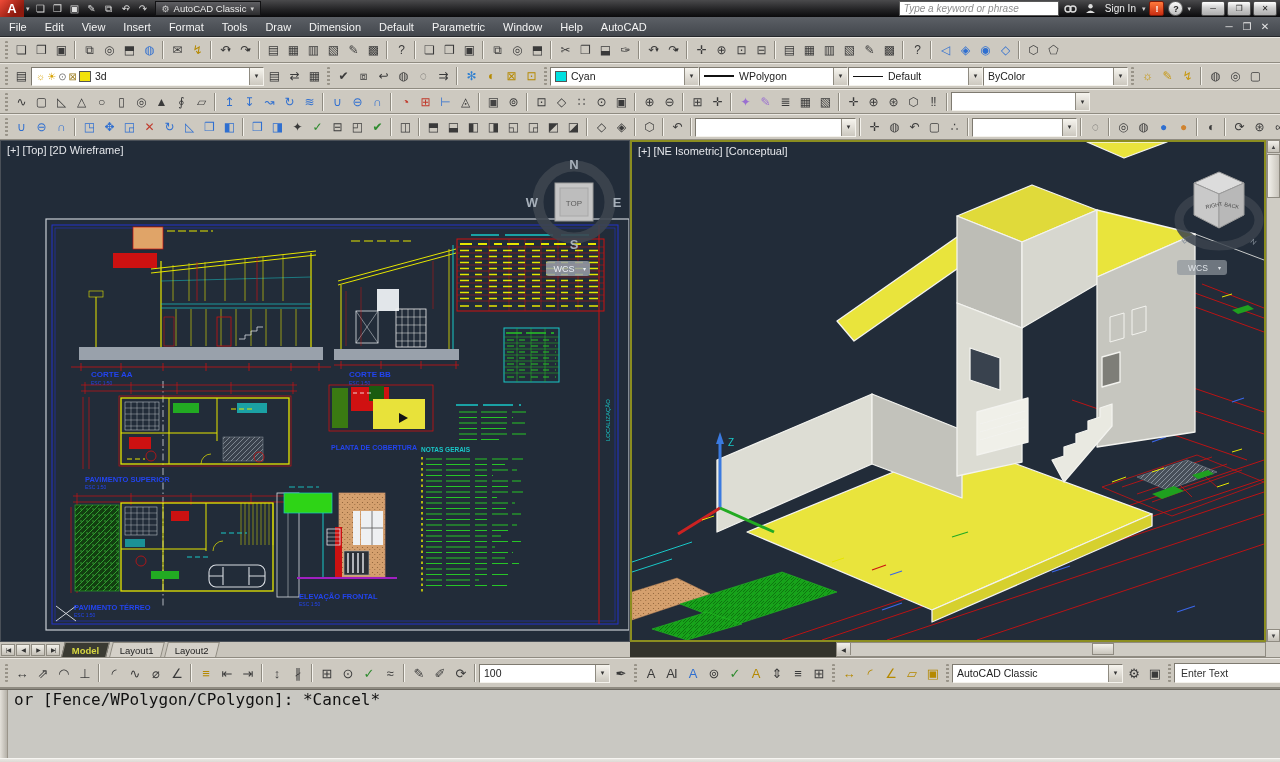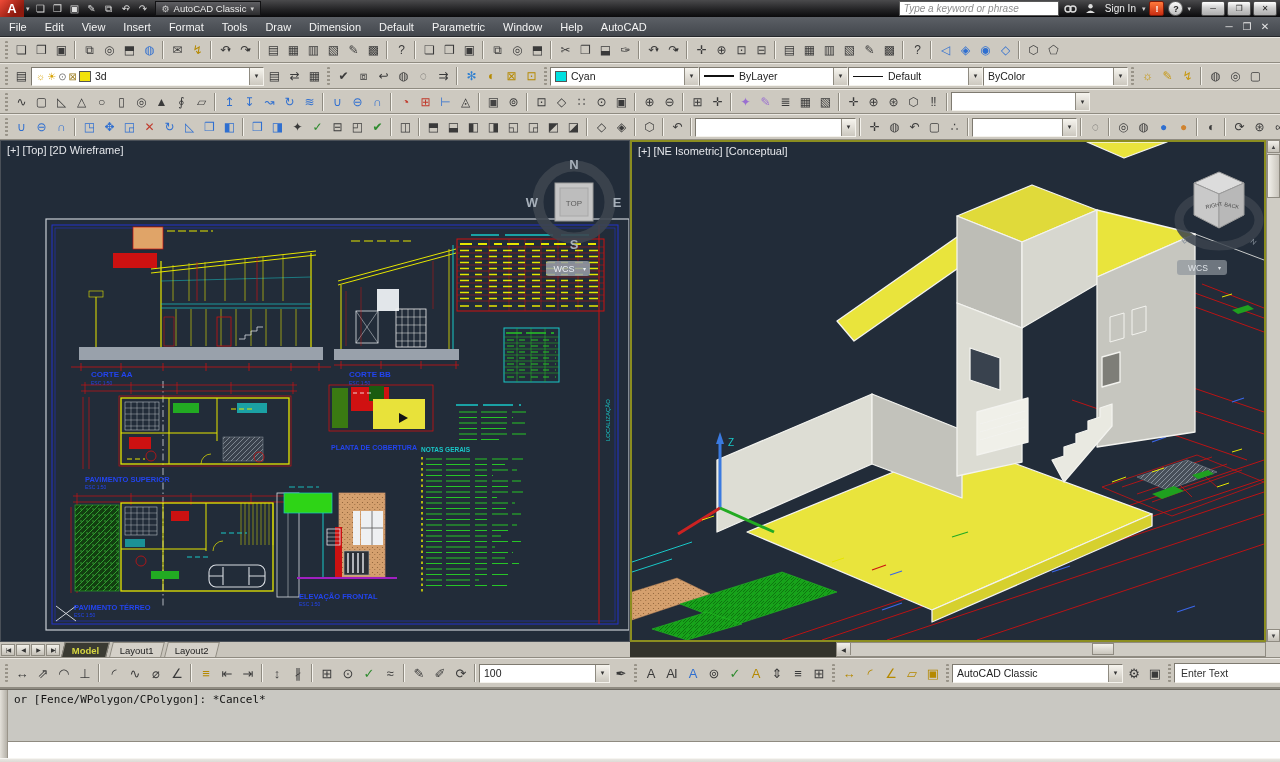--- a/index.html
+++ b/index.html
@@ -75,21 +75,21 @@
 
   
   .bottomtb{height:28px;flex:none;background:#cdc9c0;border-top:1px solid #ebe8e2;border-bottom:2px solid #8f8b81;display:flex;align-items:center;padding:0 2px;overflow:hidden;}
   .bottomtb .tb{width:21px;height:22px;font-size:13px;}
   .entertext{height:18px;}
   .entertext input{border:none;outline:none;width:130px;font-size:10.5px;color:#333;font-family:"Liberation Sans",sans-serif;}
 
   
   .cmdarea{height:68px;flex:none;display:flex;background:#c9c8c2;border-top:1px solid #6e6a62;}
   .cmdgrip{width:7px;flex:none;background:linear-gradient(90deg,#e4e1da,#b5b1a8);border-right:1px solid #9a958a;}
-  .cmdmain{flex:1;display:flex;flex-direction:column;font-family:"DejaVu Sans Mono","Liberation Mono",monospace;font-size:11px;color:#111;}
+  .cmdmain{flex:1;display:flex;flex-direction:row;font-family:"DejaVu Sans Mono","Liberation Mono",monospace;font-size:16px;color:#111;}
   .cmdhist{flex:1;padding:2px 6px;line-height:15px;overflow:hidden;}
   .cmdinput{height:16px;background:#fff;border-top:1px solid #8f8b81;}
 
   
   .statusmsg{height:13px;flex:none;background:linear-gradient(#e9e7e2,#b3b0a9);border-top:1px solid #f6f5f1;font-size:10.5px;color:#111;display:flex;align-items:center;padding-left:6px;}
 </style>
 </head>
 <body>
 
 <div class="app">
@@ -447,21 +447,21 @@
         </span>
       </div>
     <span class="grip"></span>
     <div class="ddfield" style="width:128px">
       <span class="swatch" id="color-swatch" style="background: rgb(0, 224, 224);"></span>
       <span>Cyan</span>
       <span class="arrow">▾</span>
     </div>
     <div class="ddfield" style="width:128px">
       <span class="ltline"></span>
-      <span>ByLayer</span>
+      <span>WPolygon</span>
       <span class="arrow">▾</span>
     </div>
     <div class="ddfield" style="width:114px">
       <span class="lwline"></span>
       <span>Default</span>
       <span class="arrow">▾</span>
     </div>
     <div class="ddfield" style="width:124px">
       <span>ByColor</span>
       <span class="arrow">▾</span>

